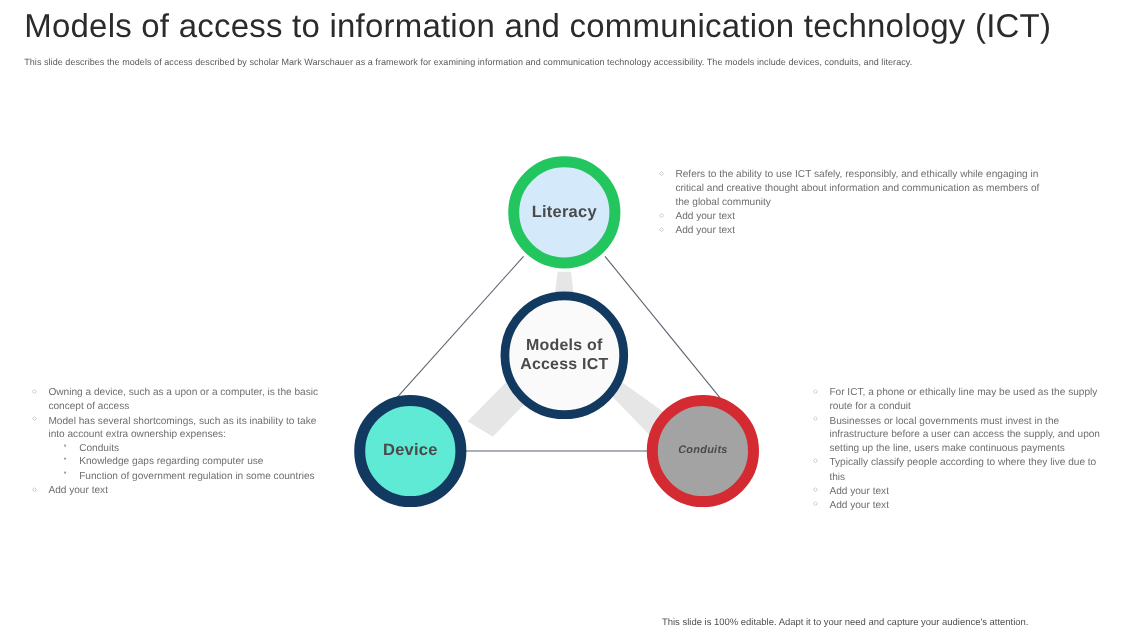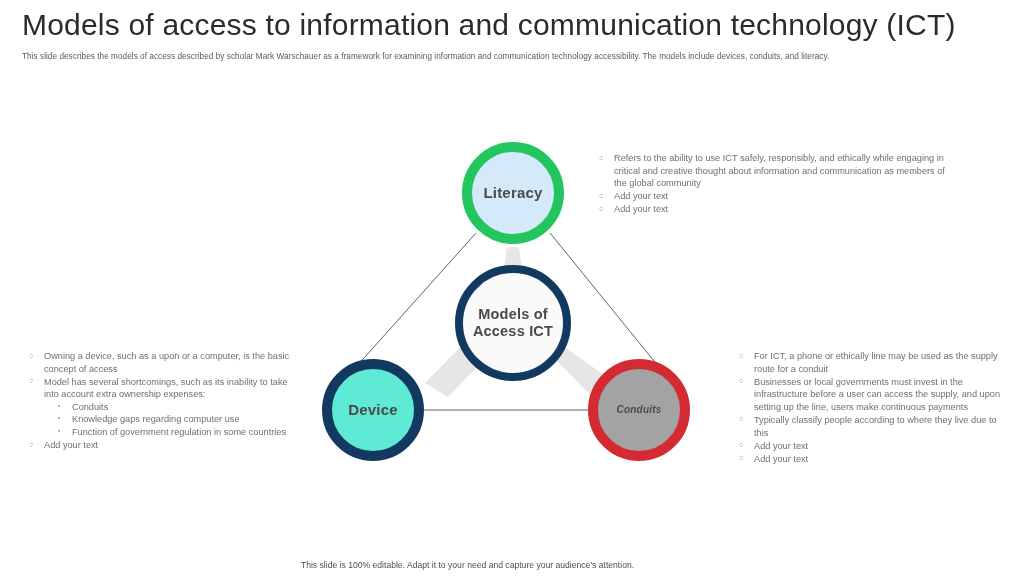--- a/index.html
+++ b/index.html
@@ -170,21 +170,21 @@
     top: 350px;
     width: 272px;
   }
 
   
   #slide-footer {
     position: absolute;
     left: 0;
     top: 560px;
     width: 935px;
-    text-align: center;
+    text-align: right;
     font-size: 8.6px;
     color: #4f4f4f;
   }
 </style>
 </head>
 <body>
 
 <div id="slide-title">Models of access to information and communication technology (ICT)</div>
 <div id="slide-subtitle">This slide describes the models of access described by scholar Mark Warschauer as a framework for examining information and communication technology accessibility. The models include devices, conduits, and literacy.</div>
 

